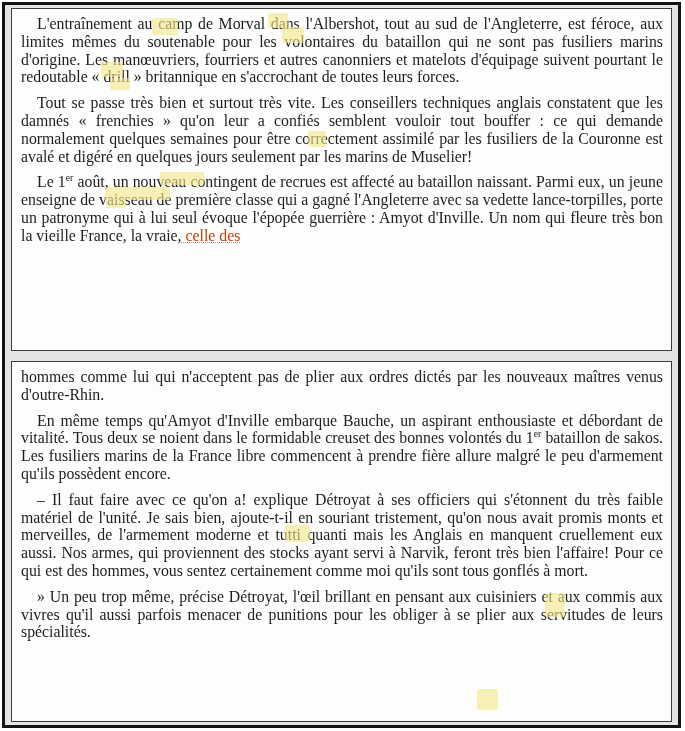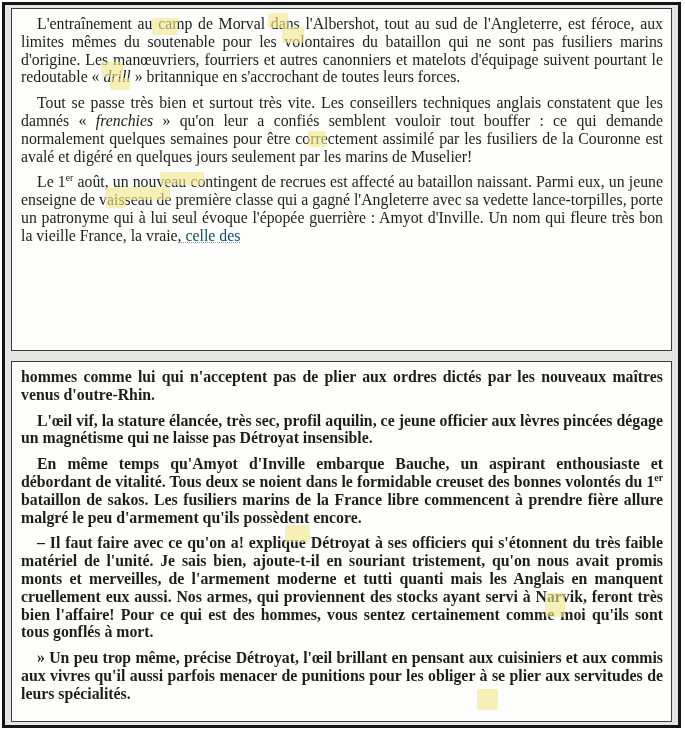--- a/index.html
+++ b/index.html
@@ -12,41 +12,40 @@
     position:absolute;left:2px;top:2px;width:679px;height:726px;
     box-sizing:border-box;border:3px solid #141414;background:#e4e4e2;
   }
   .block{
     position:absolute;box-sizing:border-box;background:#fdfdfb;
     border:1px solid #3c3c3c;overflow:hidden;
     padding:6px 8px 0 9px;
     color:#1d1d1d;font-size:15.8px;line-height:17.8px;
   }
   .block-1{left:6px;top:3px;width:661px;height:343px;}
-  .block-2{left:6px;top:356px;width:661px;height:361px;font-weight:bold;}
+  .block-2{left:6px;top:356px;width:661px;height:361px;}
   .para{margin:0 0 8px 0;text-align:justify;}
   .para.indent{text-indent:16px;}
-  .it{font-style:italic;}
+  .it{}
   .sup{font-size:0.62em;vertical-align:super;line-height:0;}
-  .fade{color:#0c4a6e;text-decoration:underline dotted 1px #9a9a9a;}
+  .fade{color:#c2410c;text-decoration:underline dotted 1px #9a9a9a;}
   .overlay{position:absolute;left:0;top:0;width:685px;height:731px;pointer-events:none;z-index:5;}
   .hl{position:absolute;opacity:0.62;mix-blend-mode:multiply;border-radius:2px;}
 </style>
 </head>
 <body>
 
 <div class="frame">
   <section class="block block-1">
       <p class="para indent"><span>L'entraînement au camp de Morval dans l'Albershot, tout au sud de l'Angleterre, est féroce, aux limites mêmes du soutenable pour les volontaires du bataillon qui ne sont pas fusiliers marins d'origine. Les manœuvriers, fourriers et autres canonniers et matelots d'équipage suivent pourtant le redoutable « </span><span class="it">drill</span><span> » britannique en s'accrochant de toutes leurs forces.</span></p>
       <p class="para indent"><span>Tout se passe très bien et surtout très vite. Les conseillers techniques anglais constatent que les damnés « </span><span class="it">frenchies</span><span> » qu'on leur a confiés semblent vouloir tout bouffer : ce qui demande normalement quelques semaines pour être correctement assimilé par les fusiliers de la Couronne est avalé et digéré en quelques jours seulement par les marins de Muselier!</span></p>
       <p class="para indent"><span>Le 1</span><span class="sup">er</span><span> août, un nouveau contingent de recrues est affecté au bataillon naissant. Parmi eux, un jeune enseigne de vaisseau de première classe qui a gagné l'Angleterre avec sa vedette lance-torpilles, porte un patronyme qui à lui seul évoque l'épopée guerrière : Amyot d'Inville. Un nom qui fleure très bon la vieille France, la vraie,</span><span class="fade"> celle des</span></p>
     </section>
   <section class="block block-2">
       <p class="para"><span>hommes comme lui qui n'acceptent pas de plier aux ordres dictés par les nouveaux maîtres venus d'outre-Rhin.</span></p>
-      <p class="para indent"><span>L'œil vif, la stature élancée, très sec, profil aquilin, ce jeune officier aux lèvres pincées dégage un magnétisme qui ne laisse pas Détroyat insensible.</span></p>
       <p class="para indent"><span>En même temps qu'Amyot d'Inville embarque Bauche, un aspirant enthousiaste et débordant de vitalité. Tous deux se noient dans le formidable creuset des bonnes volontés du 1</span><span class="sup">er</span><span> bataillon de sakos. Les fusiliers marins de la France libre commencent à prendre fière allure malgré le peu d'armement qu'ils possèdent encore.</span></p>
       <p class="para indent"><span>– Il faut faire avec ce qu'on a! explique Détroyat à ses officiers qui s'étonnent du très faible matériel de l'unité. Je sais bien, ajoute-t-il en souriant tristement, qu'on nous avait promis monts et merveilles, de l'armement moderne et tutti quanti mais les Anglais en manquent cruellement eux aussi. Nos armes, qui proviennent des stocks ayant servi à Narvik, feront très bien l'affaire! Pour ce qui est des hommes, vous sentez certainement comme moi qu'ils sont tous gonflés à mort.</span></p>
       <p class="para indent"><span>» Un peu trop même, précise Détroyat, l'œil brillant en pensant aux cuisiniers et aux commis aux vivres qu'il aussi parfois menacer de punitions pour les obliger à se plier aux servitudes de leurs spécialités.</span></p>
     </section>
 </div>
 <div class="overlay">
     <div class="hl" style="left: 152px; top: 18px; width: 26px; height: 17px; background: rgb(243, 233, 140);"></div>
     <div class="hl" style="left: 268px; top: 13px; width: 20px; height: 15px; background: rgb(243, 233, 140);"></div>
     <div class="hl" style="left: 282px; top: 27px; width: 22px; height: 16px; background: rgb(243, 233, 140);"></div>
     <div class="hl" style="left: 101px; top: 62px; width: 22px; height: 15px; background: rgb(243, 233, 140);"></div>

